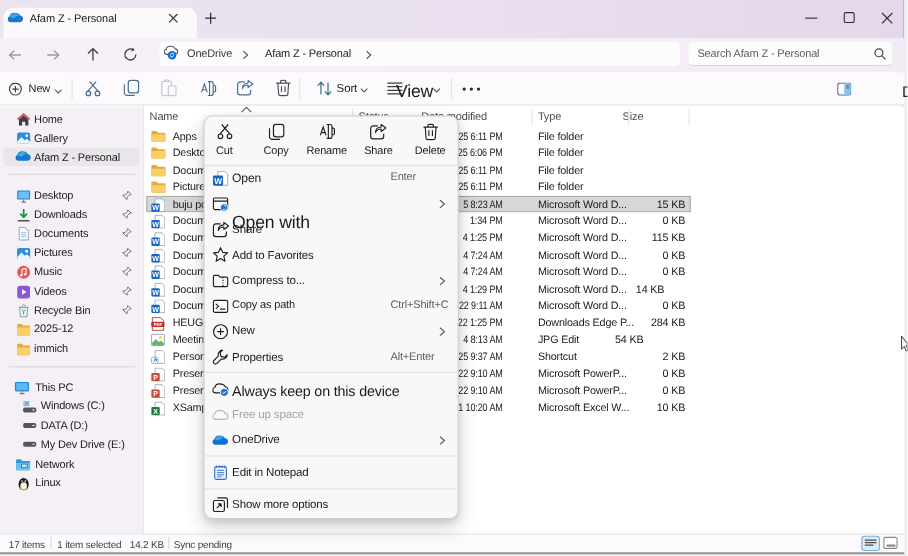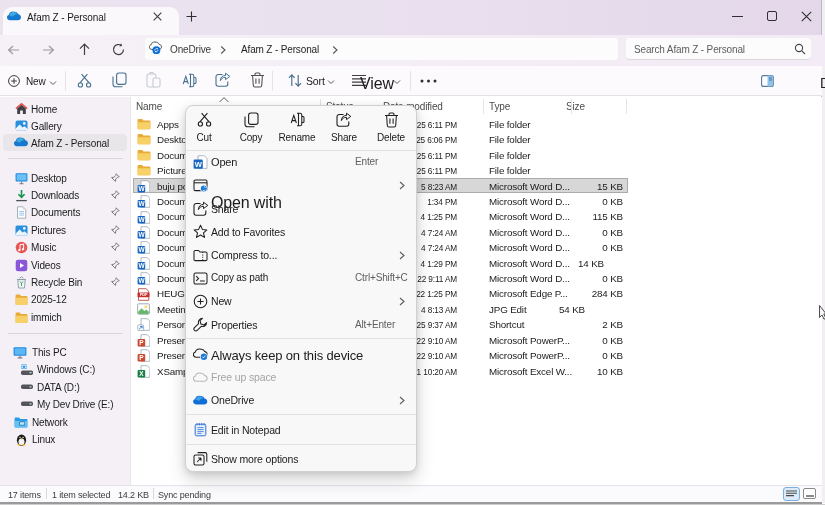--- a/index.html
+++ b/index.html
@@ -389,21 +389,21 @@
 <div class="t r" style="left:372px;top:273.0px;width:85px;text-align:right;transform:scaleX(0.84);transform-origin:100% 50%">22 9:11 AM</div>
 <div class="t r" style="left:489px;top:273.0px">Microsoft Word D...</div>
 <div class="t r" style="left:559px;top:273.0px;width:64px;text-align:right">0 KB</div>
 <svg class="a" style="left:137px;top:287.62px" width="13" height="13" viewBox="0 0 13 13">
     <path d="M1.5 0.7 H9 L11.8 3.4 V12.3 H1.5 Z" fill="#fff" stroke="#b2392f" stroke-width="0.8"></path>
     <rect x="0.5" y="4.6" width="12" height="4.6" rx="0.8" fill="#c9302c"></rect>
     <text x="6.5" y="8.3" font-size="3.9" font-weight="bold" fill="#fff" text-anchor="middle" font-family="Liberation Sans">PDF</text>
   </svg>
 <div class="t r" style="left:157px;top:288.4px">HEUGNE.pdf</div>
 <div class="t r" style="left:372px;top:288.4px;width:85px;text-align:right;transform:scaleX(0.84);transform-origin:100% 50%">22 1:25 PM</div>
-<div class="t r" style="left:489px;top:288.4px">Microsoft Edge P...</div>
+<div class="t r" style="left:489px;top:288.4px">Downloads Edge P...</div>
 <div class="t r" style="left:559px;top:288.4px;width:64px;text-align:right">284 KB</div>
 <svg class="a" style="left:137px;top:303.04px" width="13" height="12" viewBox="0 0 13 12">
     <rect x="0.6" y="0.8" width="11.8" height="10.4" rx="1" fill="#fdfdfe" stroke="#8a9aa8" stroke-width="0.8"></rect>
     <circle cx="8.8" cy="3.8" r="1.3" fill="#f9d54b"></circle>
     <path d="M1.2 8.8 L4.6 5.2 L7.4 8 L9.2 6.6 L11.8 8.8 V10.2 A1 1 0 0 1 10.8 11 H2.2 A1 1 0 0 1 1.2 10.2 Z" fill="#68b86a"></path>
   </svg>
 <div class="t r" style="left:157px;top:303.8px">Meeting.jpg</div>
 <div class="t r" style="left:372px;top:303.8px;width:85px;text-align:right;transform:scaleX(0.84);transform-origin:100% 50%">4 8:13 AM</div>
 <div class="t r" style="left:489px;top:303.8px">JPG Edit</div>
 <div class="t r" style="left:559px;top:303.8px;width:64px;">54 KB</div>

